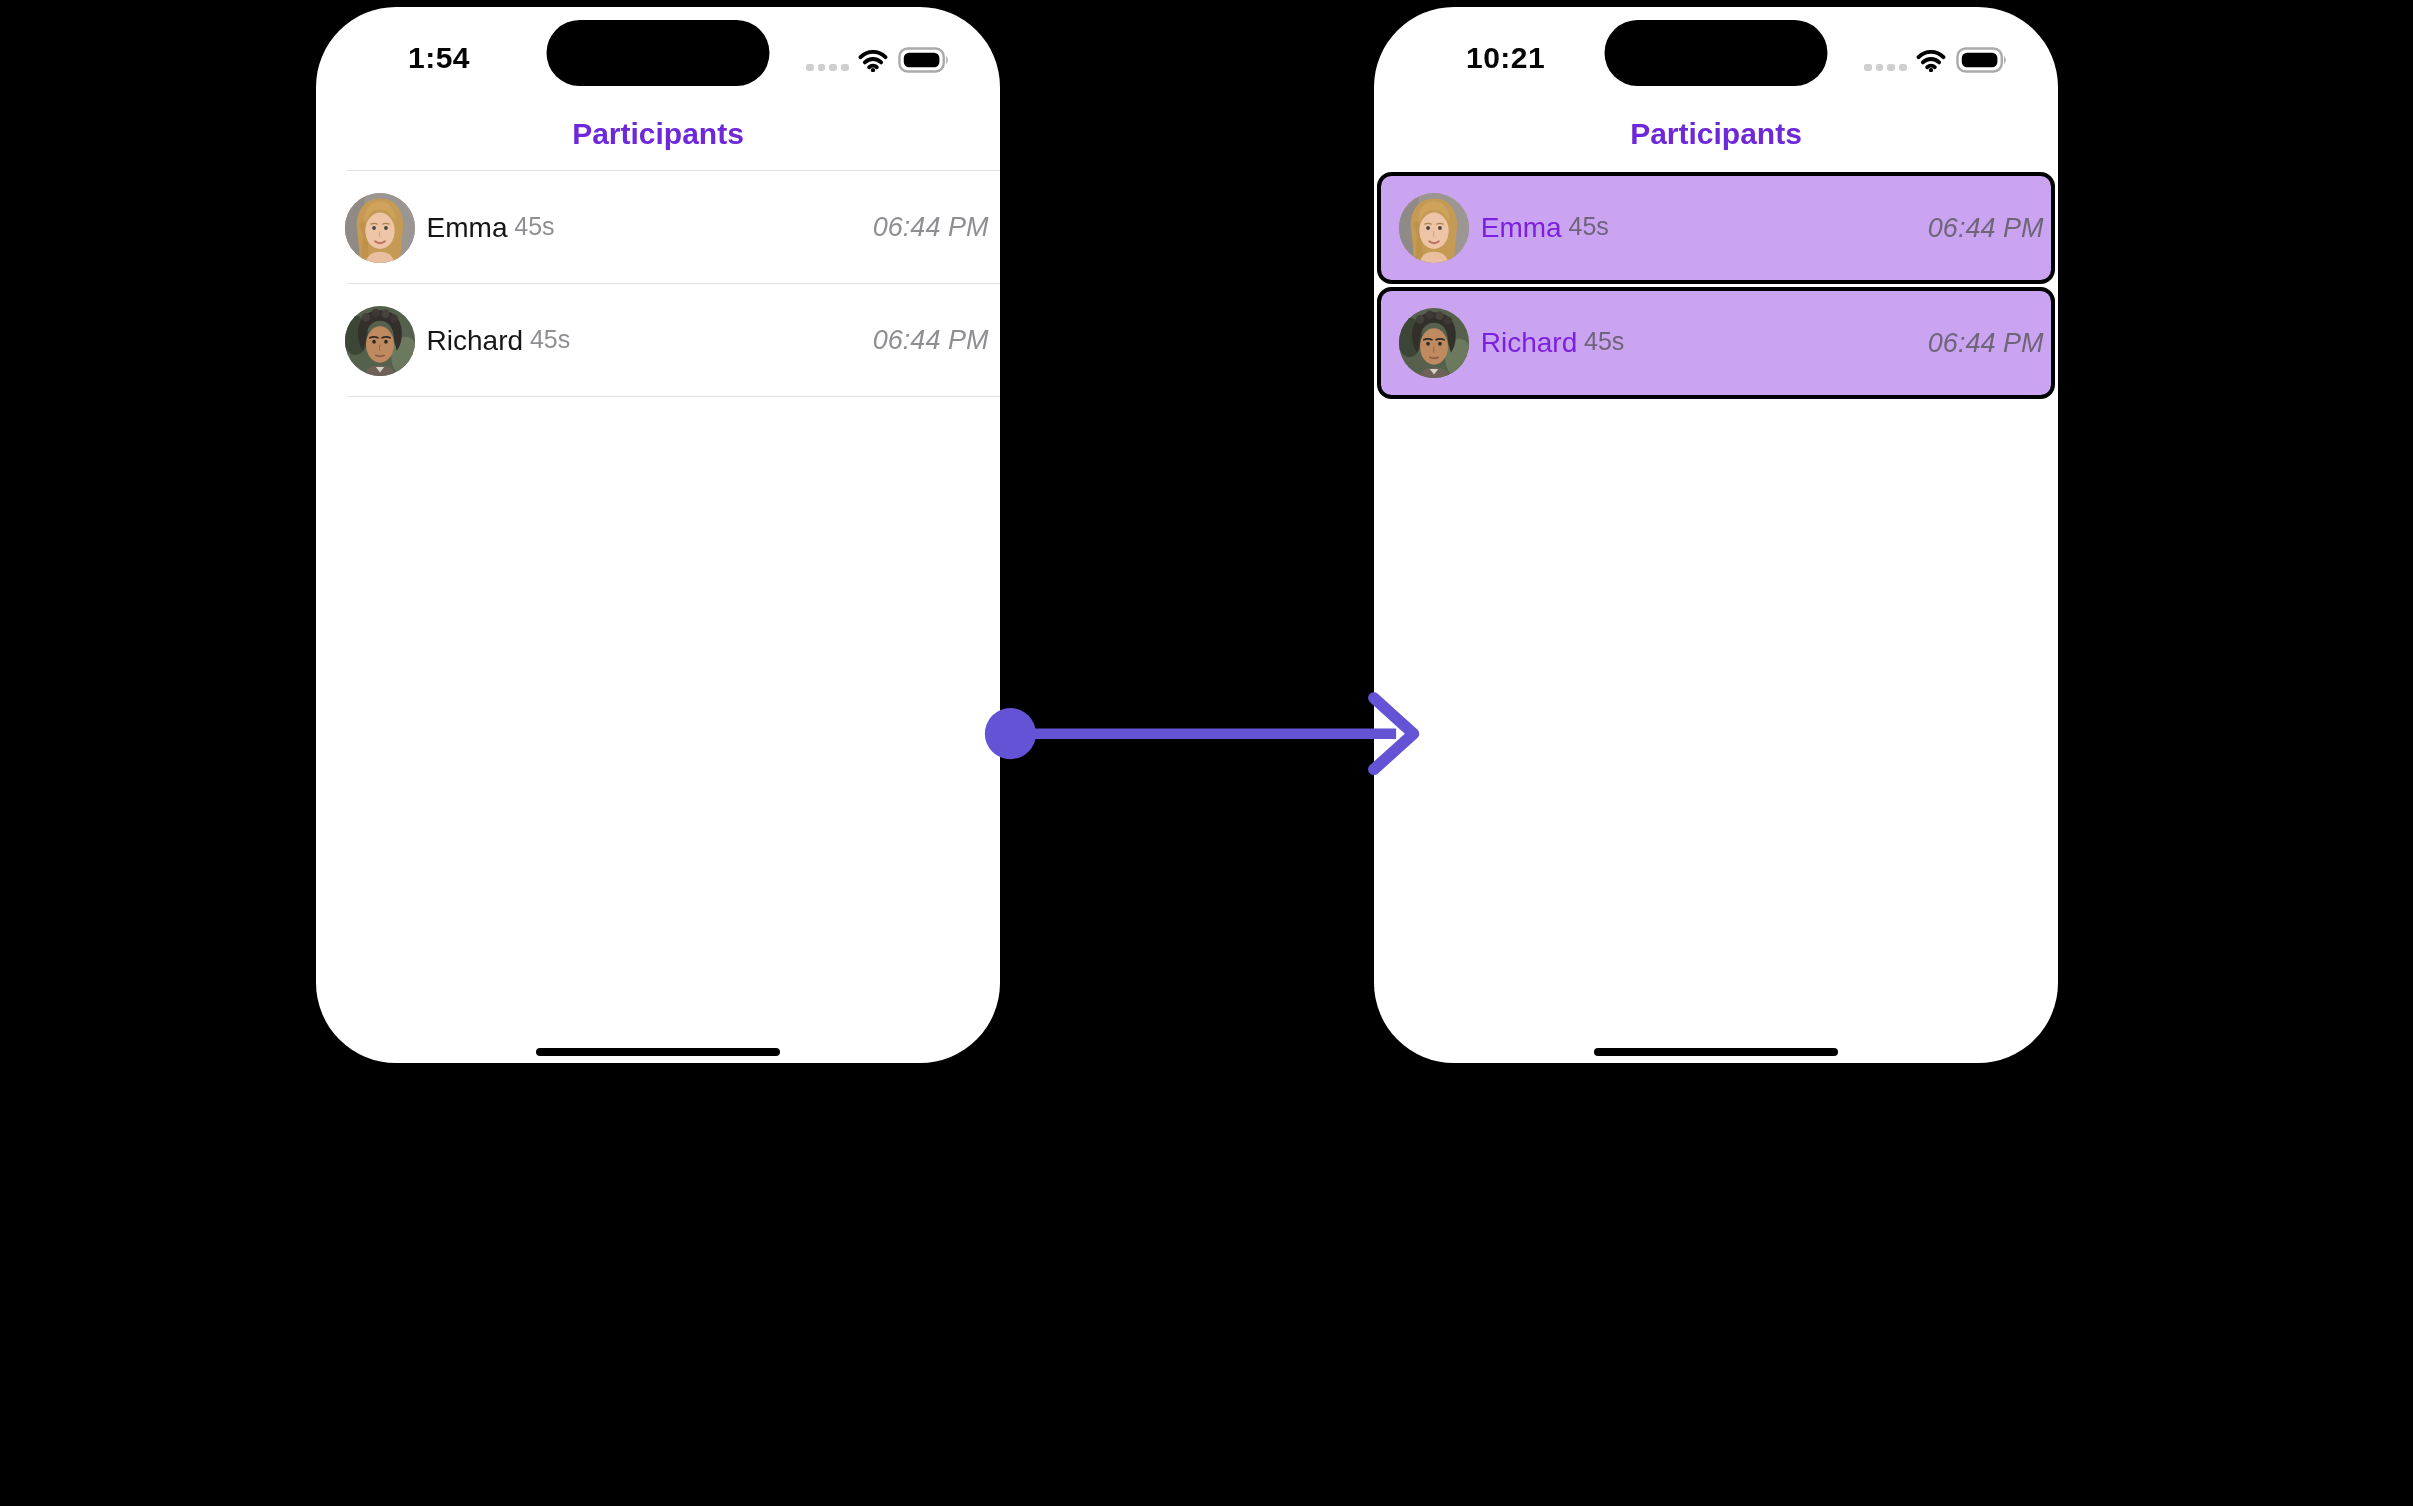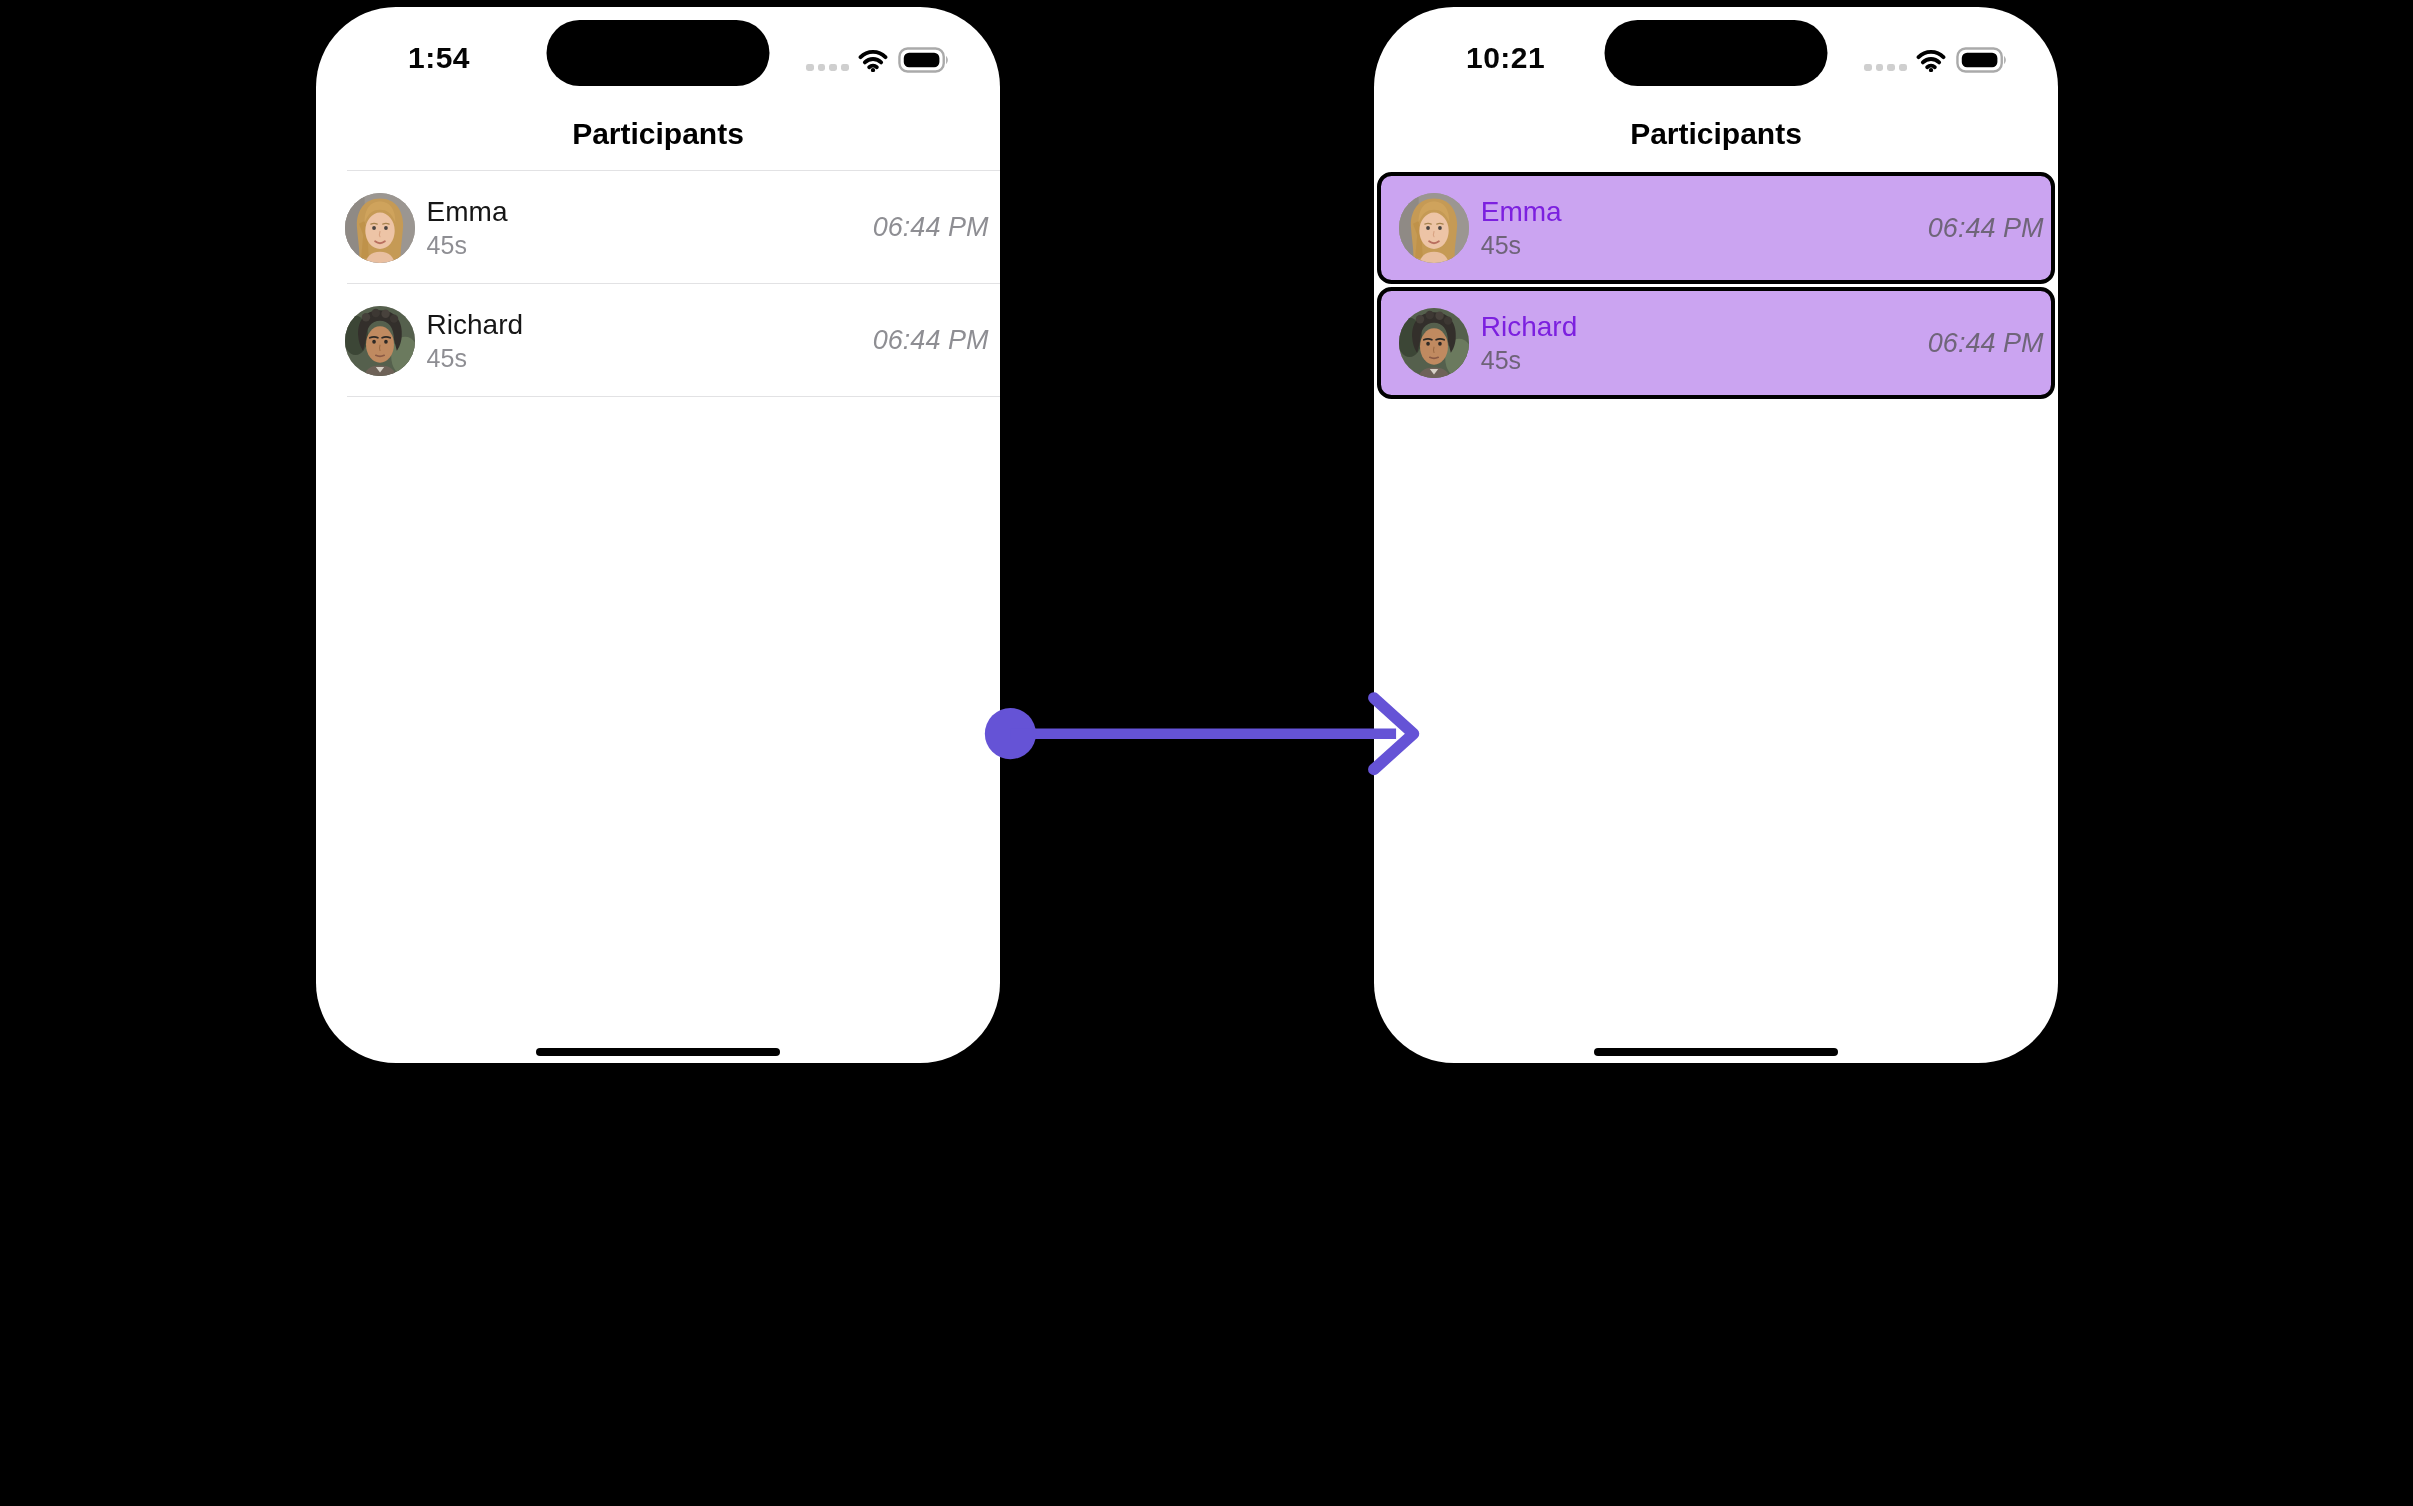--- a/index.html
+++ b/index.html
@@ -71,21 +71,21 @@
     top: 0; left: 0; right: 0;
     height: 164px;
   }
   .nav-title {
     position: absolute;
     bottom: 20px;
     width: 100%;
     text-align: center;
     font-size: 30px;
     font-weight: 700;
-    color: #000000;
+    color: #6d28d9;
   }
   .header-divider {
     position: absolute;
     bottom: 0;
     left: 31px;
     right: 0;
     height: 1px;
     background: #e2e2e4;
   }
 
@@ -116,21 +116,20 @@
     height: 70px;
     border-radius: 50%;
     overflow: hidden;
     flex-shrink: 0;
     background: #9b9691;
   }
   .avatar svg { display: block; width: 100%; height: 100%; }
   .meta {
     flex: 1;
     display: flex;
-    flex-direction: column;
     gap: 6.8px;
     margin-left: 11.6px;
     min-width: 0;
   }
   .name {
     font-size: 28px;
     font-weight: 500;
     color: #161616;
     line-height: 1.0;
   }

